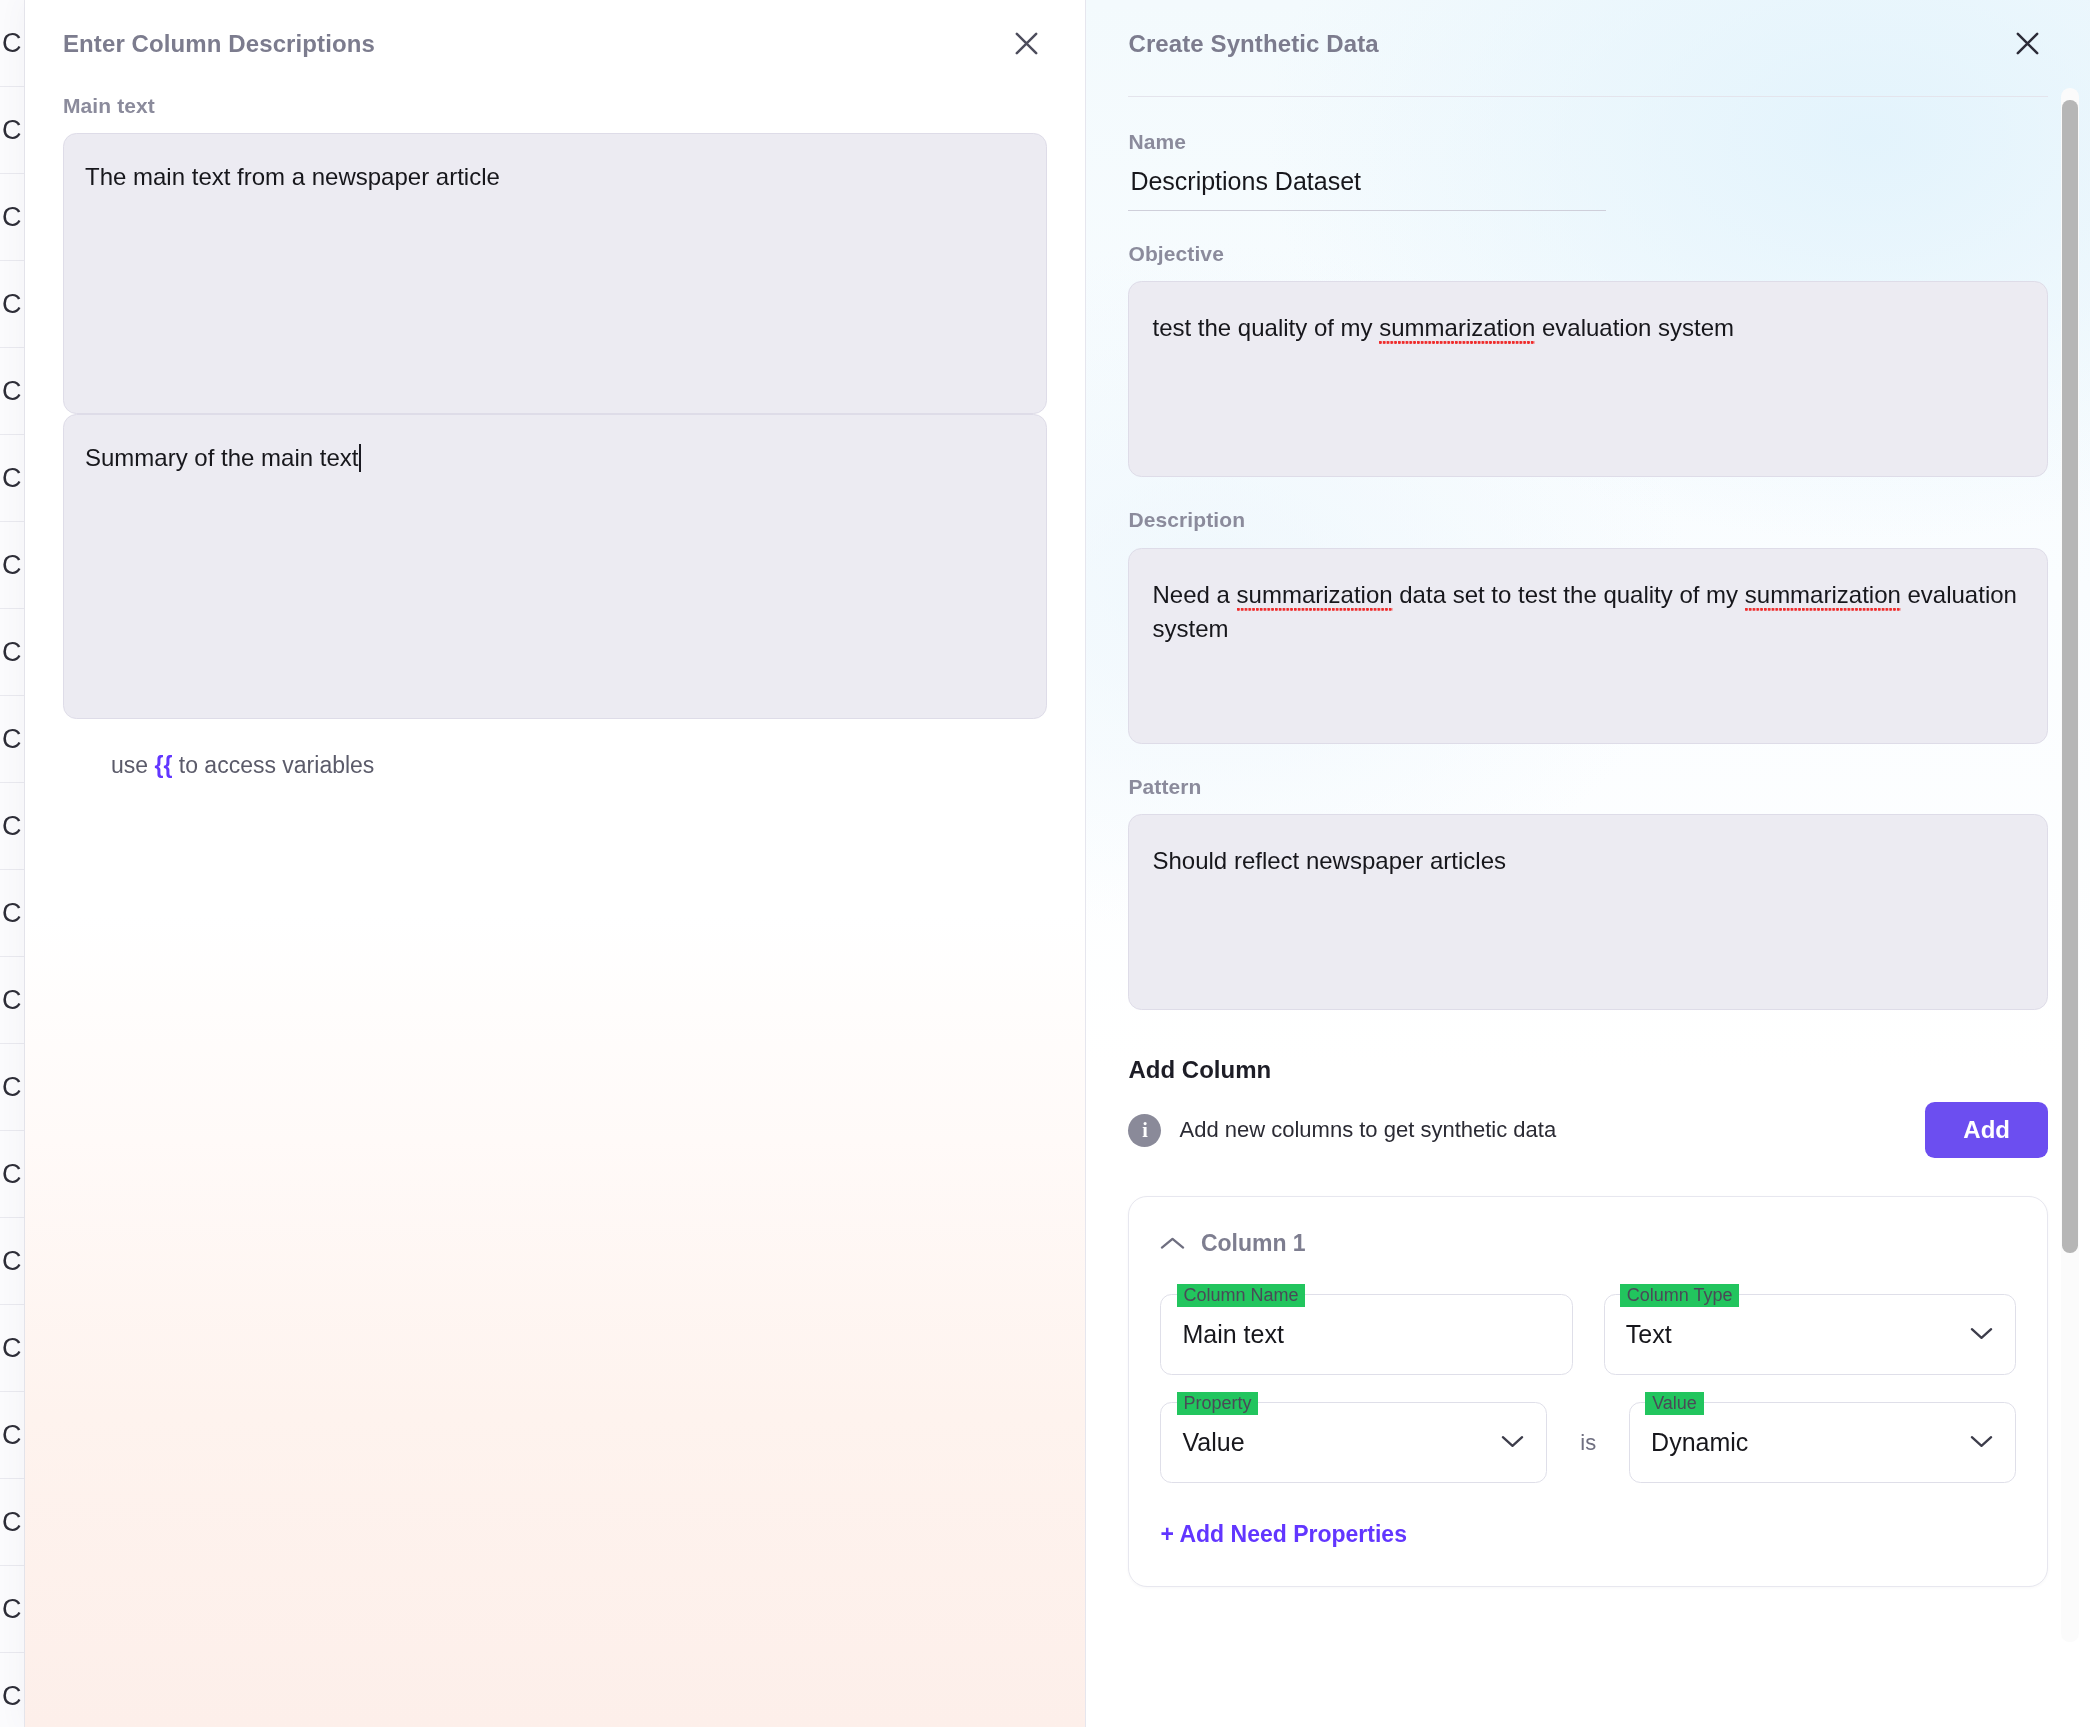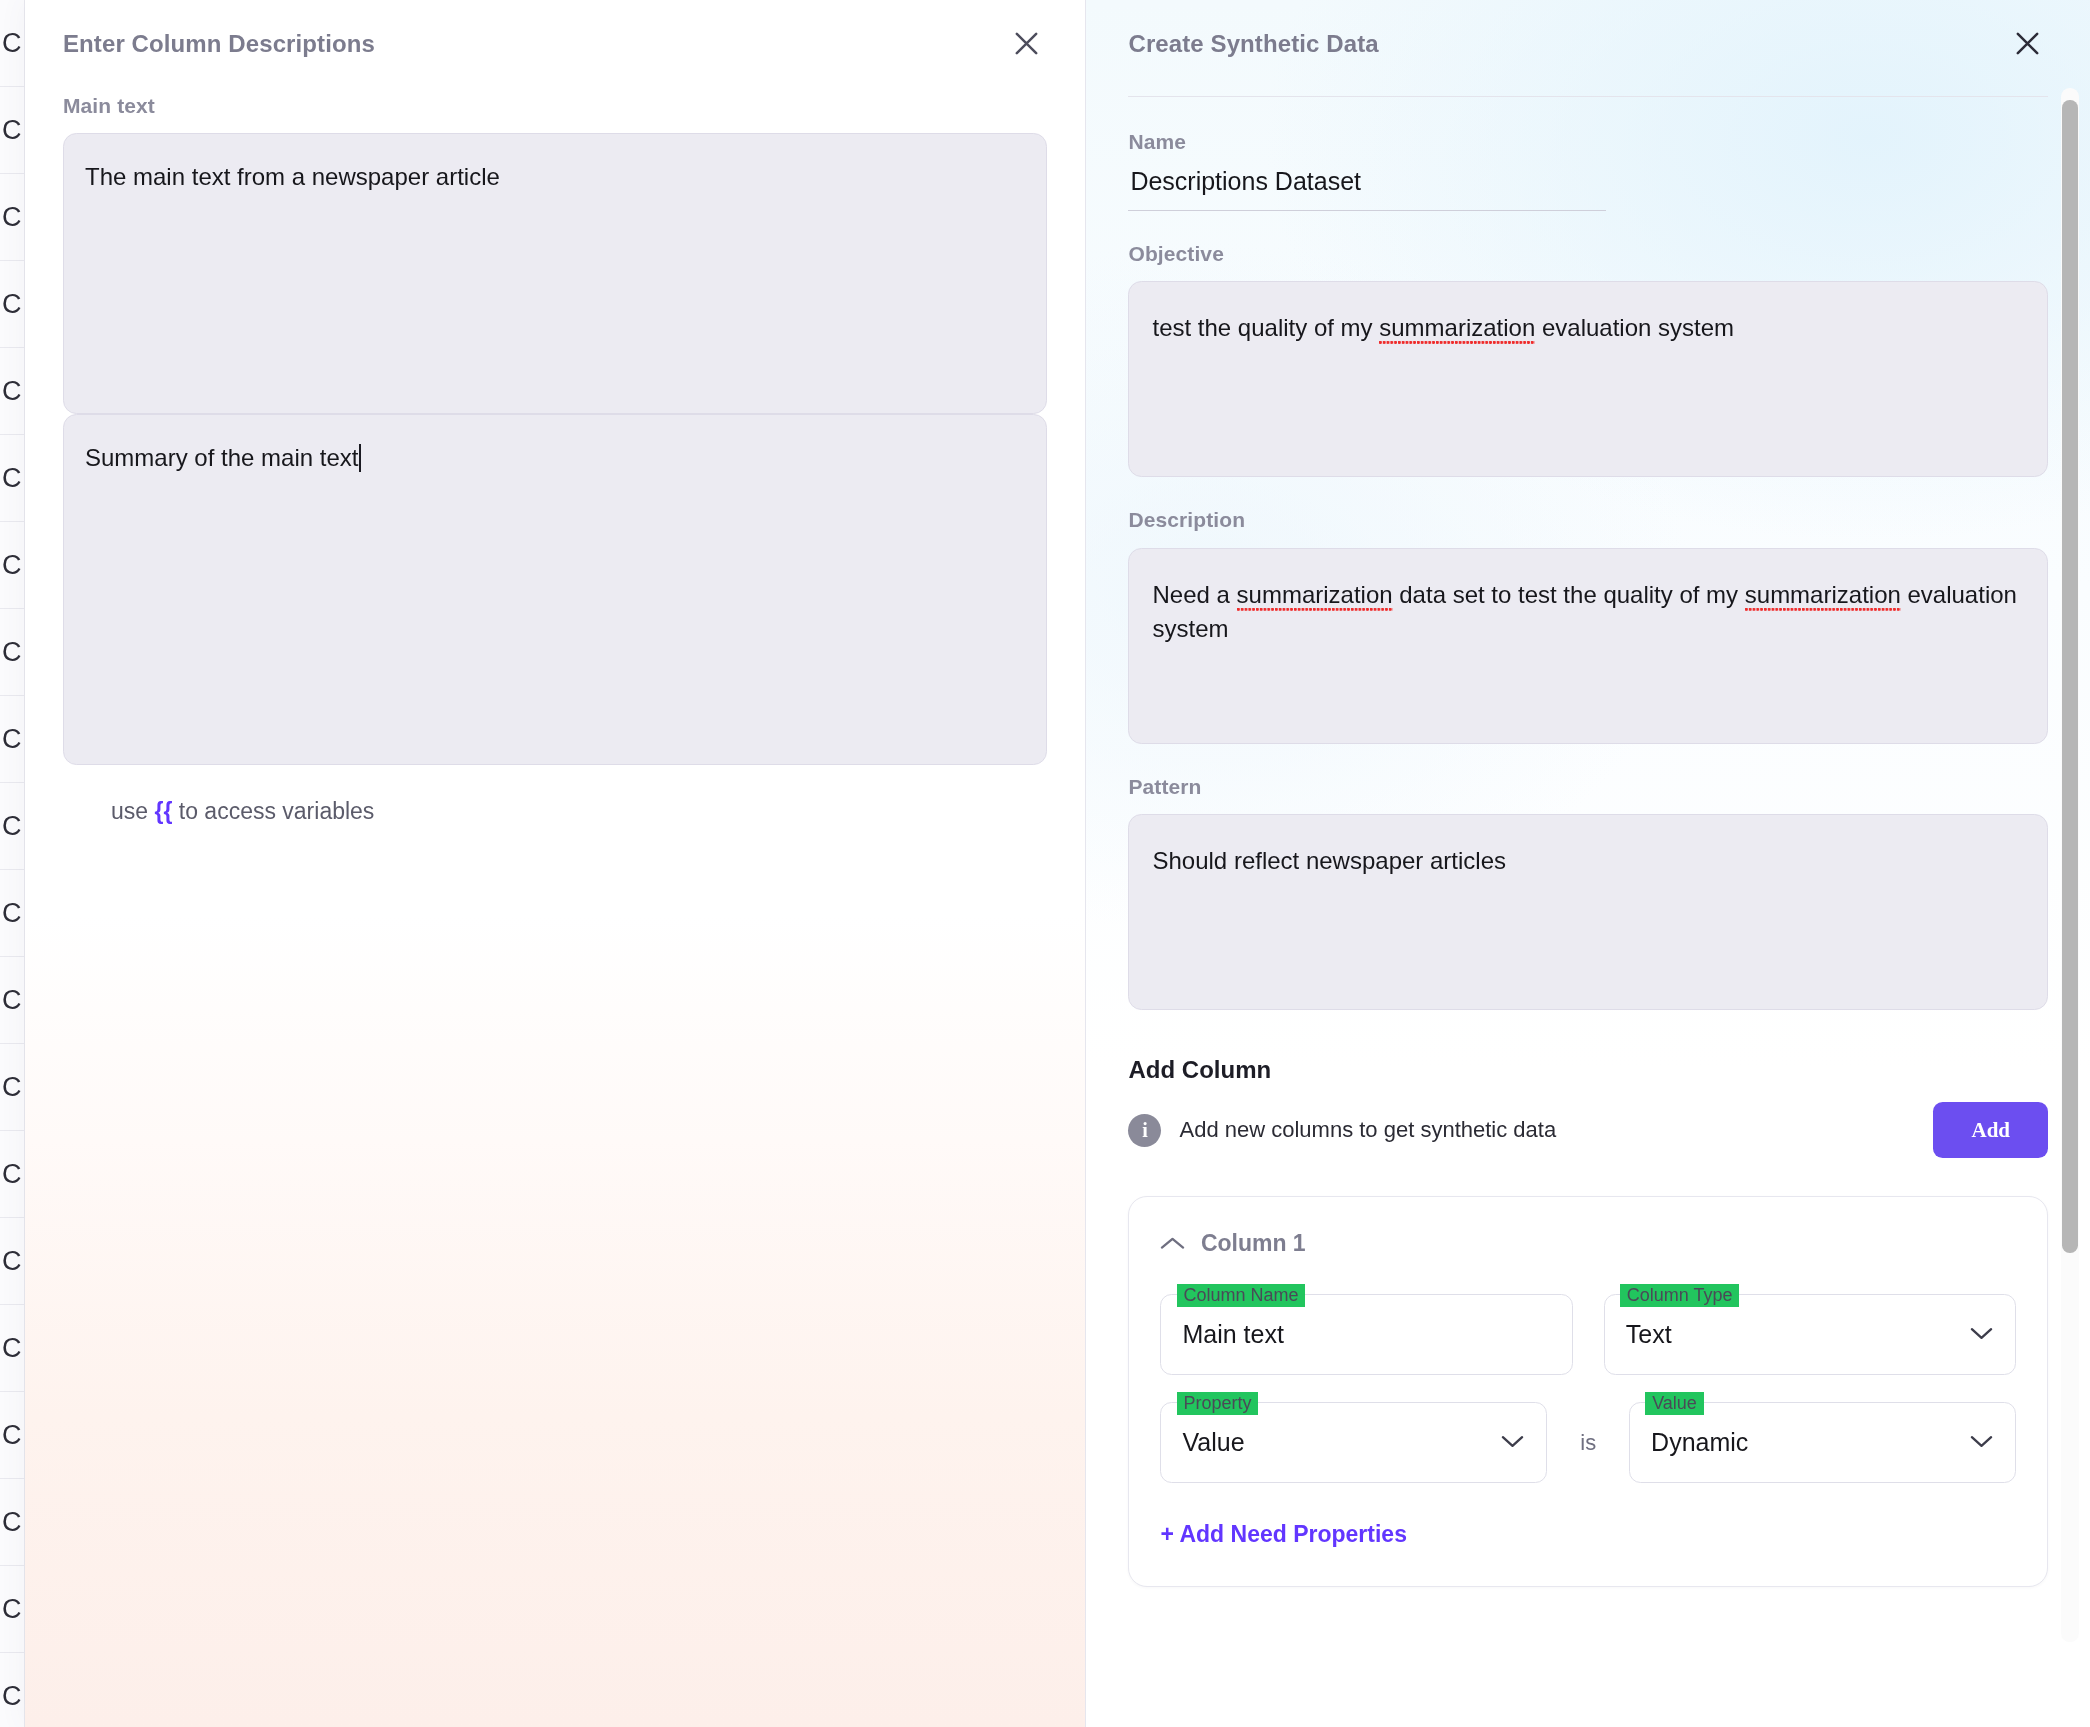--- a/index.html
+++ b/index.html
@@ -96,21 +96,21 @@
     background: #ecebf2;
     border: 1px solid #dedce8;
     border-radius: 13.4px;
     padding: 27px 21px;
     font-size: 24px;
     color: #17171c;
     line-height: 1.35;
     position: relative;
   }
   .textbox.main  { height: 281px; }
-  .textbox.summary { height: 351px; }
+  .textbox.summary { height: 305px; }
 
   .caret {
     display: inline-block;
     width: 1.9px;
     height: 28px;
     background: #1a1a22;
     vertical-align: -5.8px;
     margin-left: 1px;
   }
 
@@ -223,22 +223,22 @@
     margin-left: 18px;
     font-size: 22px;
     color: #2b2b34;
   }
   .add-btn {
     margin-left: auto;
     background: #6c4ef0;
     color: #ffffff;
     border: none;
     border-radius: 9.6px;
-    font-family: Liberation Serif, serif;
-    font-size: 21px;
+    font-family: Liberation Sans, sans-serif;
+    font-size: 24px;
     font-weight: bold;
     padding: 0 38px;
     height: 56px;
     cursor: pointer;
   }
 
   
   .column-card {
     margin-top: 37px;
     background: #ffffff;

